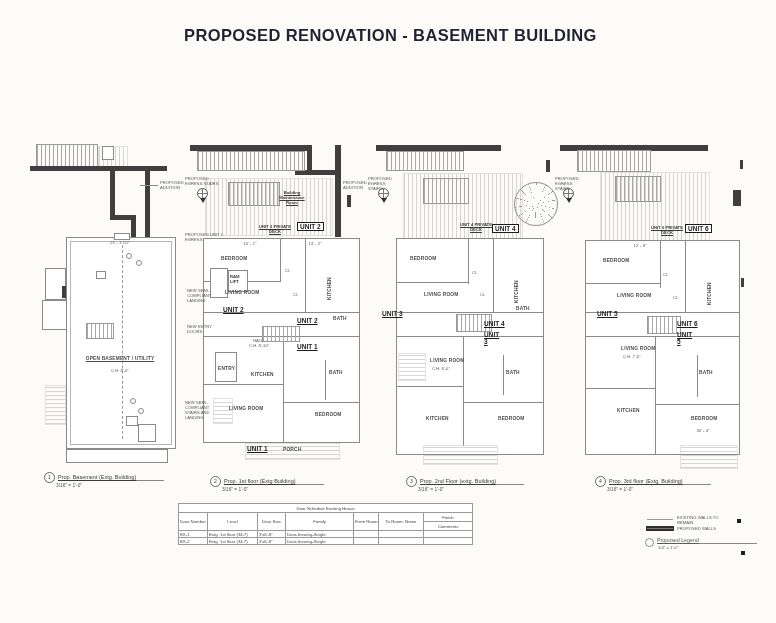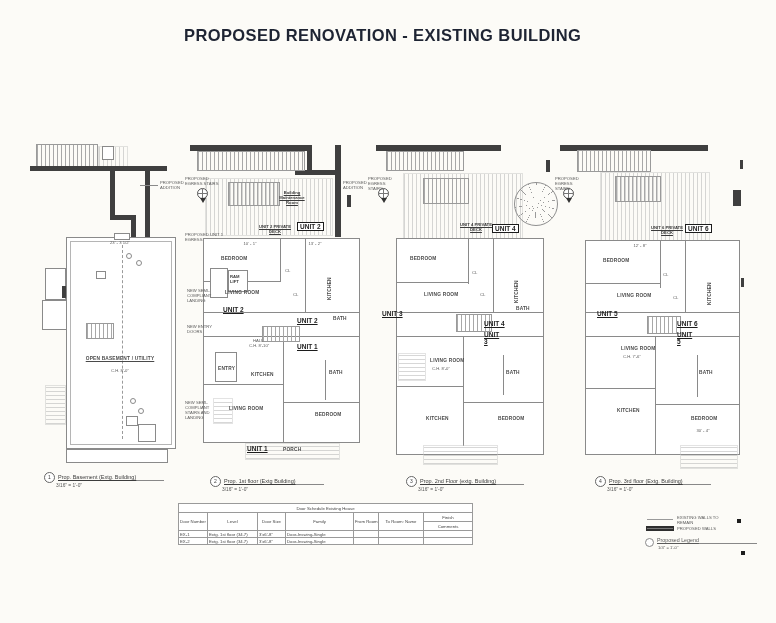--- a/index.html
+++ b/index.html
@@ -52,21 +52,21 @@
   .leg-thin{position:absolute;height:1px;background:#9a9a9a;}
   .leg-thick{position:absolute;background:repeating-linear-gradient(0deg,#2e2e2e 0,#2e2e2e 1px,#777 1px,#777 2px);
      border:1px solid #2e2e2e;box-sizing:border-box;}
   .mark{position:absolute;background:#1d1d1d;}
 </style>
 </head>
 <body>
 
 <div class="stage">
 
-  <div class="title" style="left:184px;top:26px;">PROPOSED RENOVATION - EXISTING BUILDING</div>
+  <div class="title" style="left:184px;top:26px;">PROPOSED RENOVATION - BASEMENT BUILDING</div>
 
   <div class="abs" style="left:30px;top:128px;width:160px;height:368px;">
     <div class="hv" style="left:6px;top:16px;width:62px;height:24px;"></div>
     <div class="hv soft" style="left:68px;top:18px;width:30px;height:22px;"></div>
     <div class="box" style="left:72px;top:18px;width:12px;height:14px;"></div>
     <div class="tw" style="left:0;top:38px;width:137px;height:5px;"></div>
     <div class="tw" style="left:80px;top:43px;width:5px;height:44px;"></div>
     <div class="tw" style="left:80px;top:87px;width:26px;height:5px;"></div>
     <div class="tw" style="left:101px;top:92px;width:5px;height:18px;"></div>
     <div class="tw" style="left:115px;top:43px;width:5px;height:66px;"></div>

